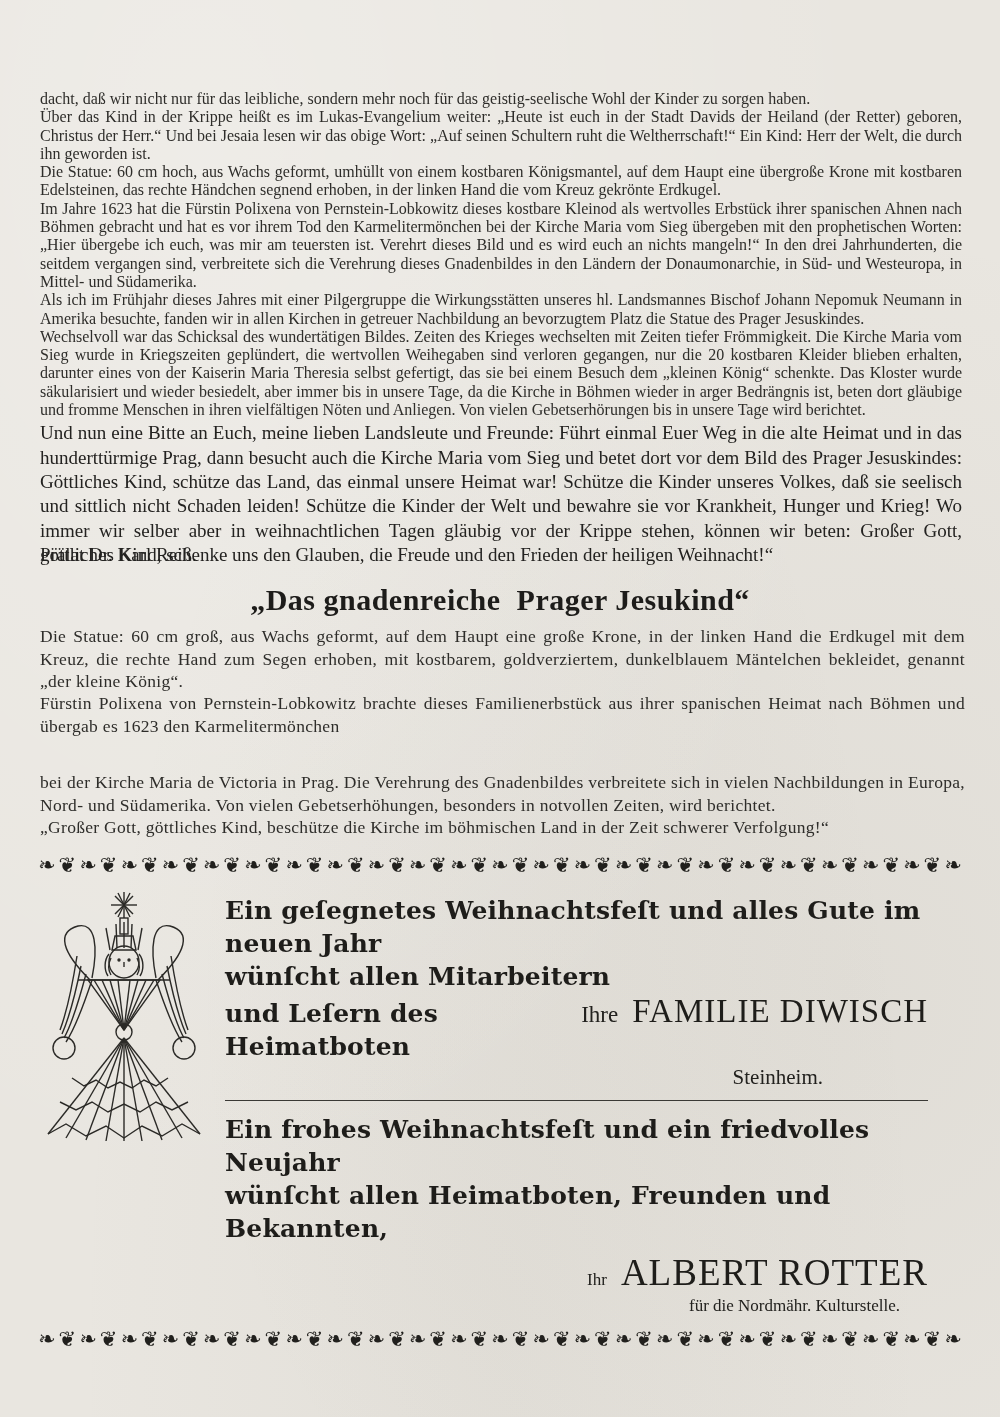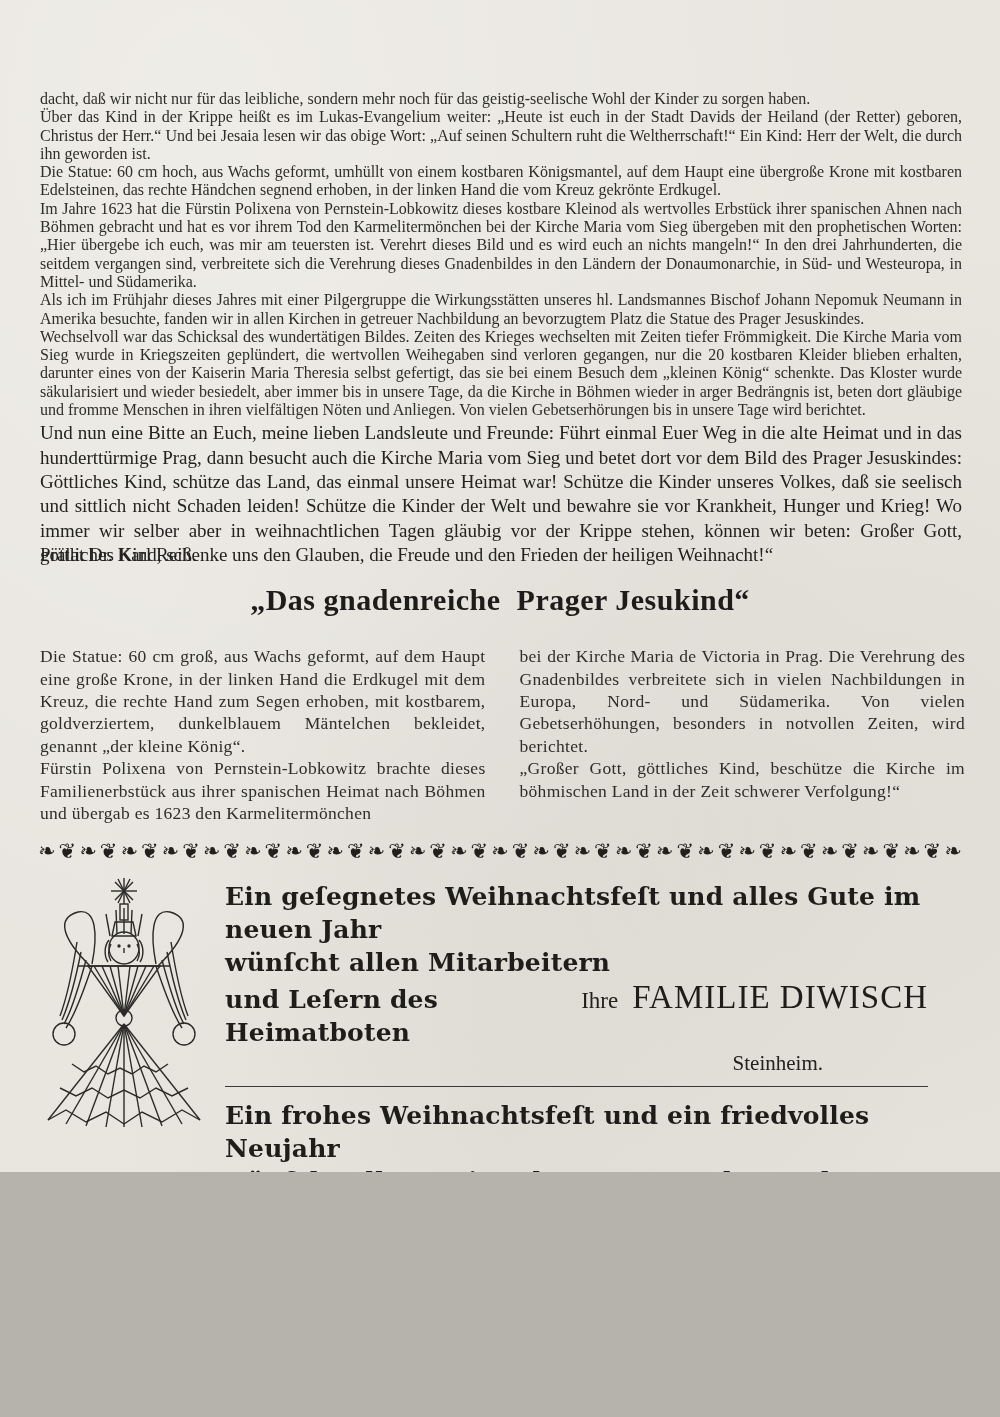--- a/index.html
+++ b/index.html
@@ -1,18 +1,18 @@
 <!DOCTYPE html>
 <html><head>
 <meta charset="utf-8">
 <style>
   html,body{margin:0;padding:0;background:#b6b3ac;}
   .page{
     position:relative;
-    width:1000px;height:1172px;
+    width:1000px;height:1417px;
     margin:0 auto;
     background:
       radial-gradient(ellipse at 20% 10%, rgba(255,255,255,.25), transparent 60%),
       radial-gradient(ellipse at 85% 70%, rgba(120,115,100,.08), transparent 55%),
       radial-gradient(ellipse at 50% 95%, rgba(120,115,100,.06), transparent 60%),
       #e9e6e0;
     color:#2b2a27;
     overflow:hidden;
     font-family:"Liberation Serif", serif;
   }
@@ -32,28 +32,29 @@
   .signature{
     font-size:19px;line-height:24.3px;
     margin-top:-24.3px;
     color:#232220;
   }
   .headline{
     text-align:center;
     font-size:30px;
     font-weight:bold;
     letter-spacing:.5px;
-    margin:16px 0 28px 0;
+    margin:16px 0 8px 0;
     color:#1d1c1a;
     white-space:pre;
   }
   .columns{
     display:flex;
     gap:34px;
     padding:0 35px 0 40px;
+    flex-direction:column;
   }
   .col{
     flex:1;
     font-size:17.5px;line-height:22.4px;
     text-align:justify;
     letter-spacing:.3px;
     color:#2e2d2a;
   }
   .col p{margin:0;}
   .ornament{
@@ -121,24 +122,23 @@
   .greet-rule{
     border:0;border-top:1.6px solid #3a3935;
     margin:10px 0 12px 0;
   }
   .sign-row2{
     text-align:right;
     margin-top:6px;
     white-space:nowrap;
   }
   .sign-row2 .prefix{
-    font-size:23px;
+    font-size:17px;
     margin-right:10px;
     color:#22211e;
-    font-style:italic;
   }
   .sign-row2 .name2{
     font-size:37px;
     letter-spacing:1px;
     color:#1e1d1a;
   }
   .org-line{
     text-align:right;
     margin-right:28px;
     font-size:17px;

